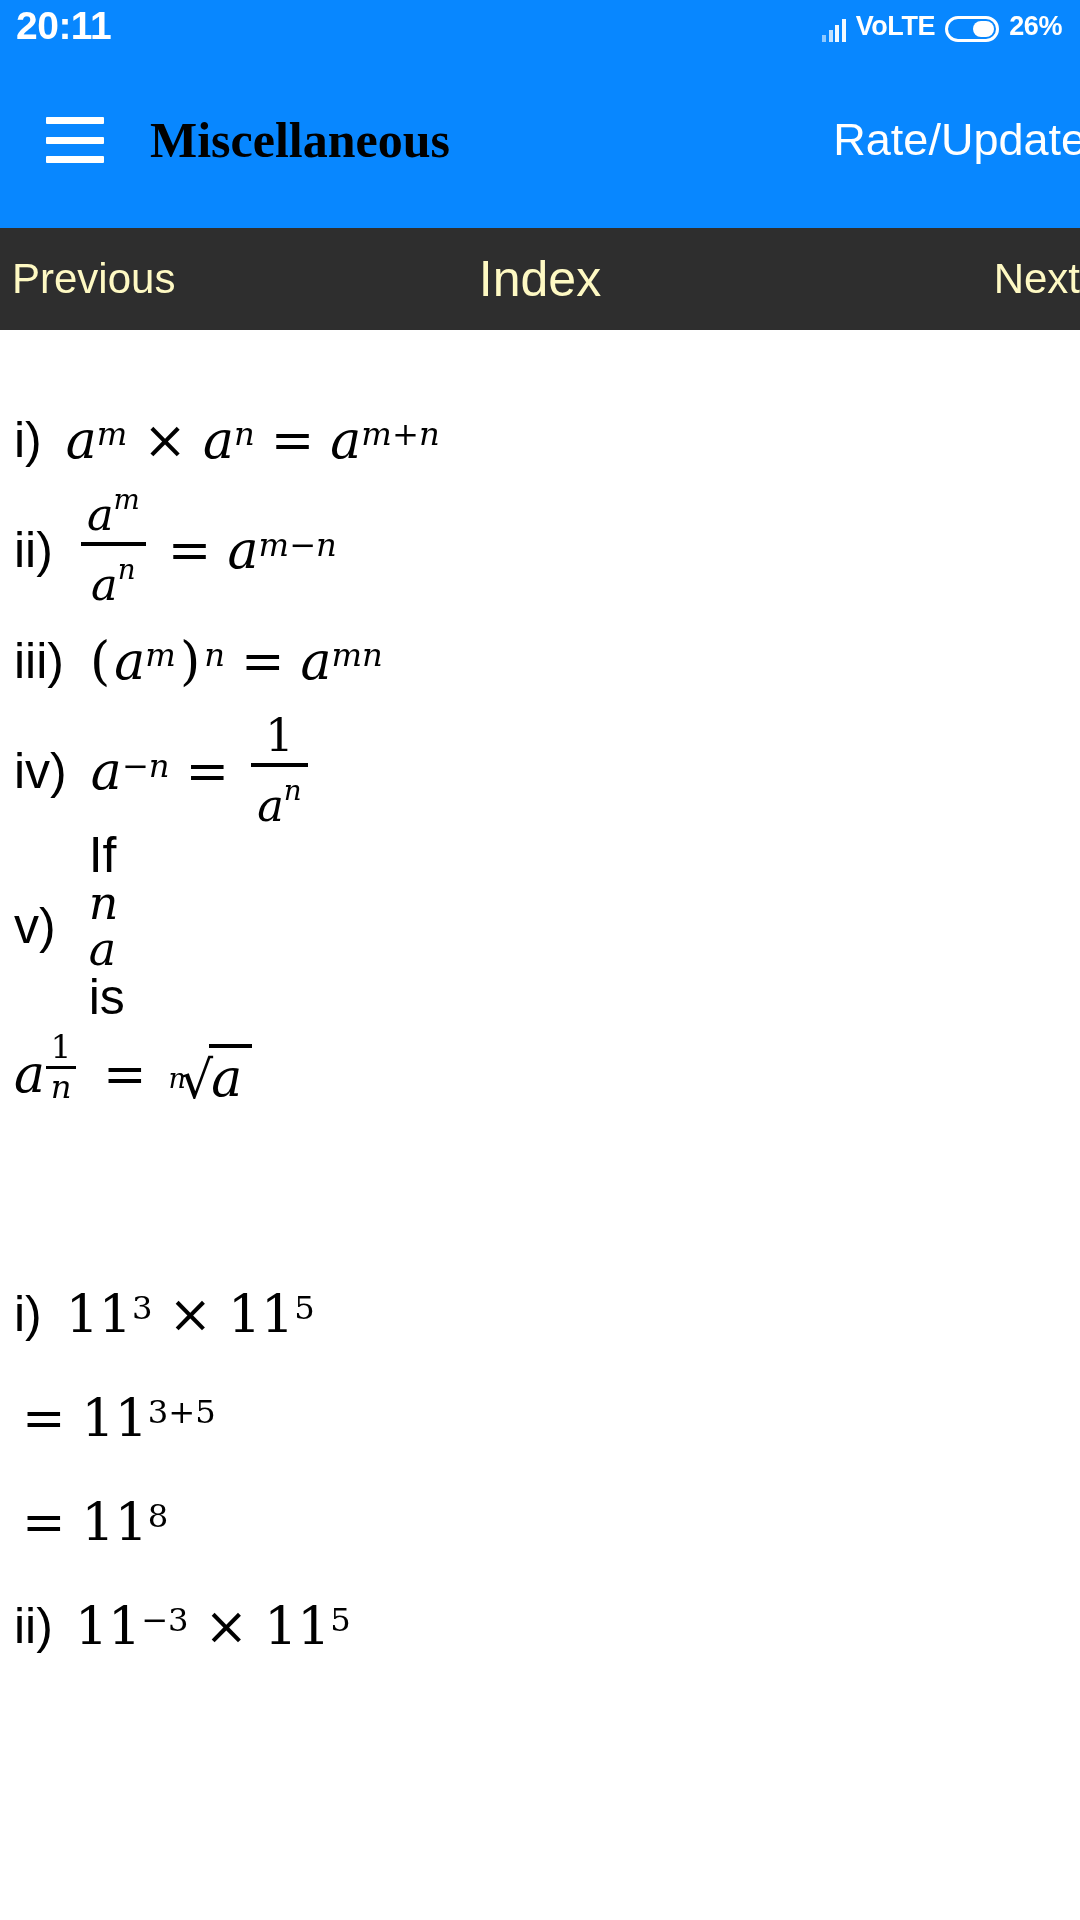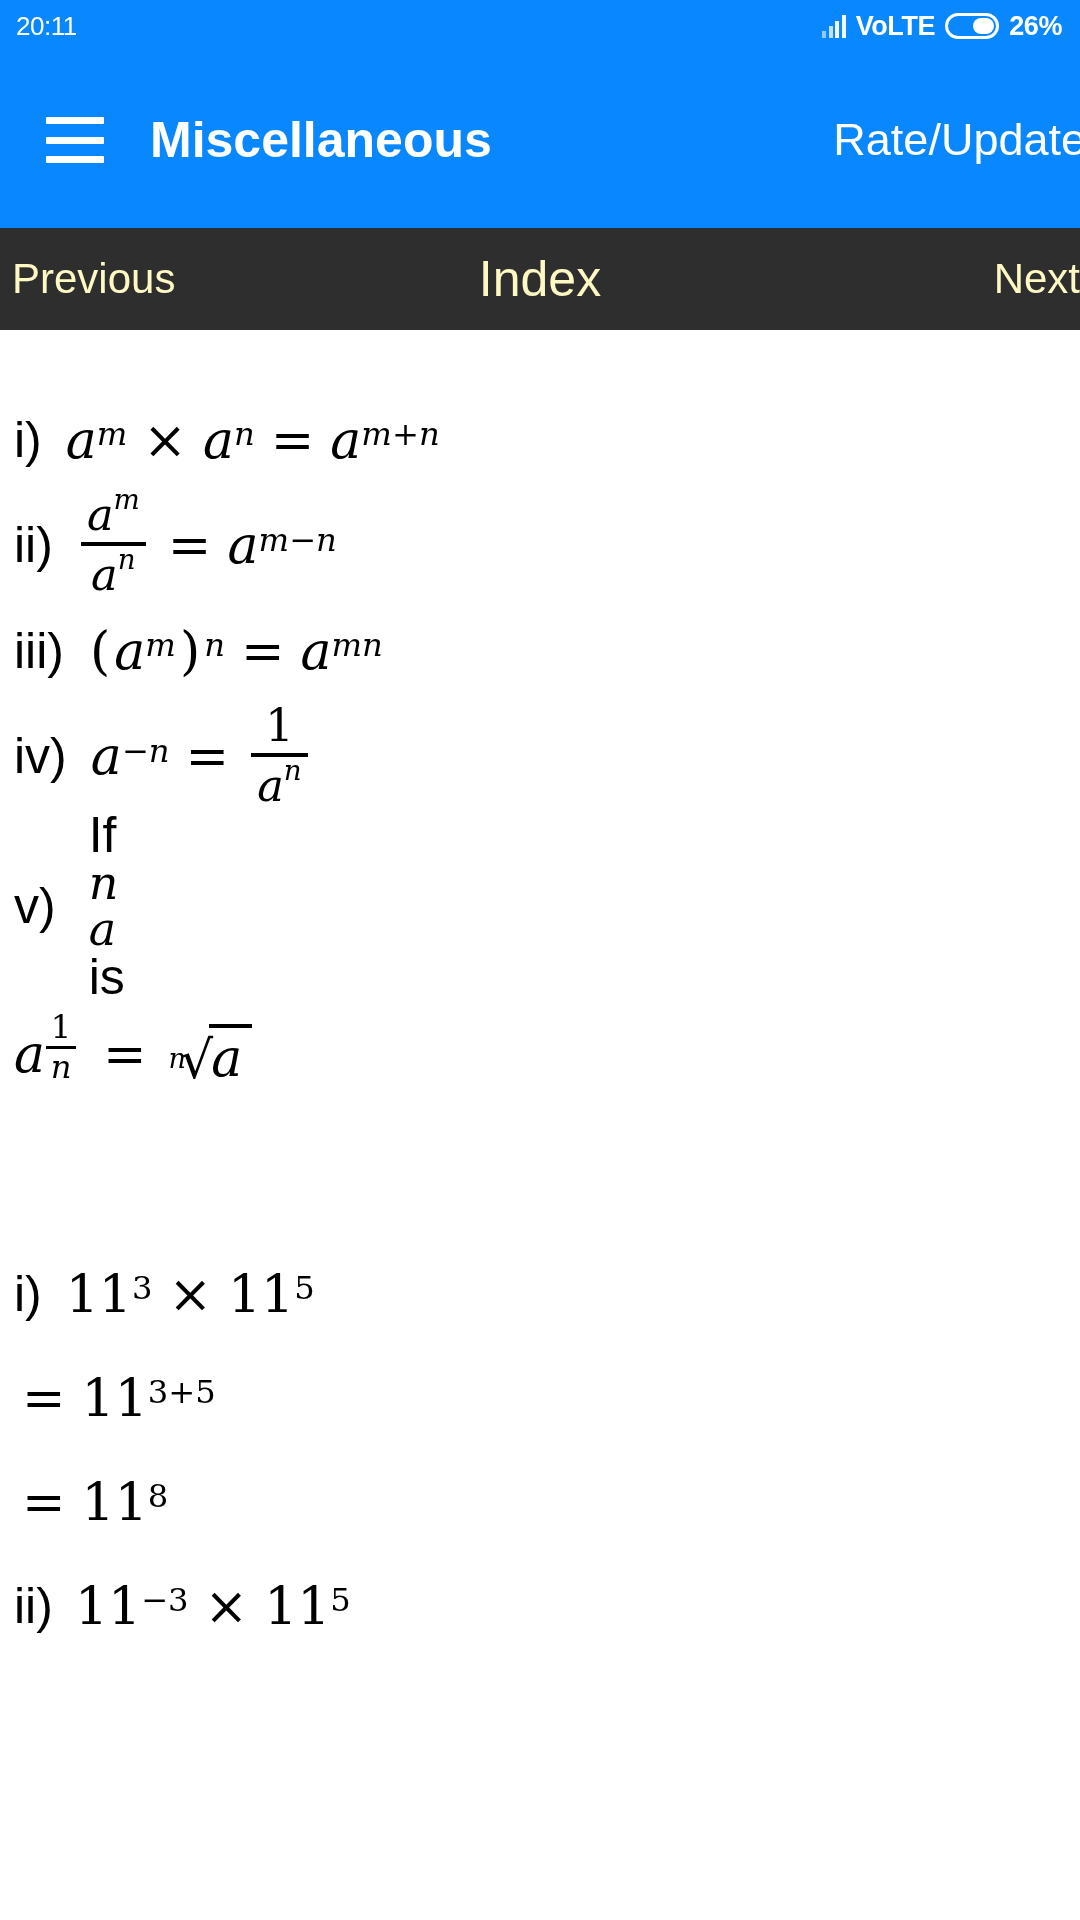--- a/index.html
+++ b/index.html
@@ -20,27 +20,27 @@
   .status-bar {
     height: 52px;
     background: #0887FF;
     display: flex;
     align-items: center;
     justify-content: space-between;
     padding: 0 18px 0 16px;
     color: #ffffff;
   }
   .status-clock {
-    font-size: 26px;
-    font-weight: normal;
+    font-size: 39px;
+    font-weight: bold;
     letter-spacing: -0.5px;
   }
   .status-right {
     display: flex;
-    align-items: center;
+    align-items: flex-end;
     gap: 10px;
   }
   .signal-icon {
     display: flex;
     align-items: flex-end;
     gap: 2.5px;
     height: 24px;
   }
   .signal-icon i {
     display: block;
@@ -98,26 +98,27 @@
     cursor: pointer;
     flex: 0 0 auto;
   }
   .hamburger span {
     display: block;
     height: 7px;
     background: #ffffff;
     border-radius: 1px;
   }
   .app-title {
-    color: #ffffff;
+    color: #000000;
     font-size: 50px;
     font-weight: bold;
     margin-left: 46px;
     letter-spacing: 0px;
     white-space: nowrap;
+    font-family: Liberation Serif, serif;
   }
   .app-action {
     position: absolute;
     right: -6px;
     top: 50%;
     transform: translateY(-50%);
     color: #ffffff;
     font-size: 45px;
     white-space: nowrap;
     cursor: pointer;
@@ -212,21 +213,21 @@
   .frac {
     display: inline-flex;
     flex-direction: column;
     align-items: center;
     vertical-align: middle;
     margin: 0 6px;
     font-size: 0.86em;
     line-height: 1.05;
   }
   .frac .num-part { padding: 0 6px 3px 6px; }
-  .frac .den-part { padding: 6px 6px 0 6px; }
+  .frac .den-part { padding: 16px 6px 0 6px; }
   .frac .bar {
     width: 100%;
     min-width: 56px;
     height: 4px;
     background: #000;
   }
 
   
   .radical {
     display: inline-flex;

